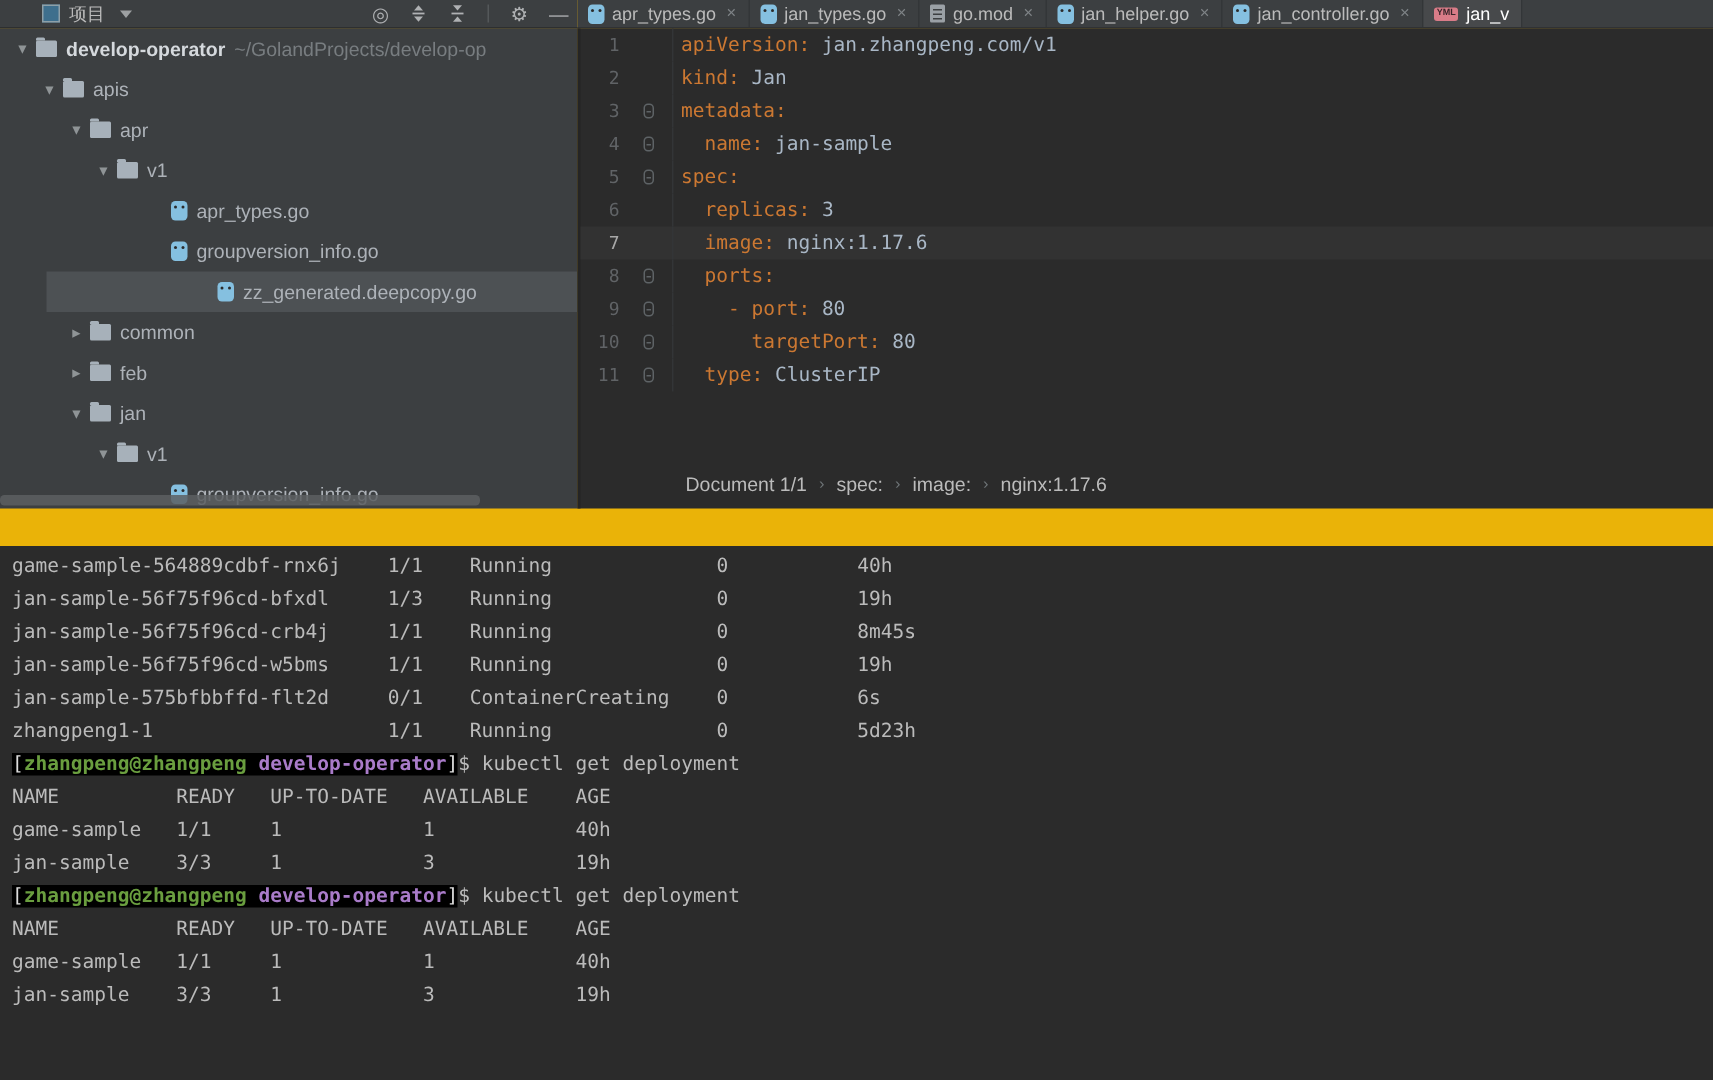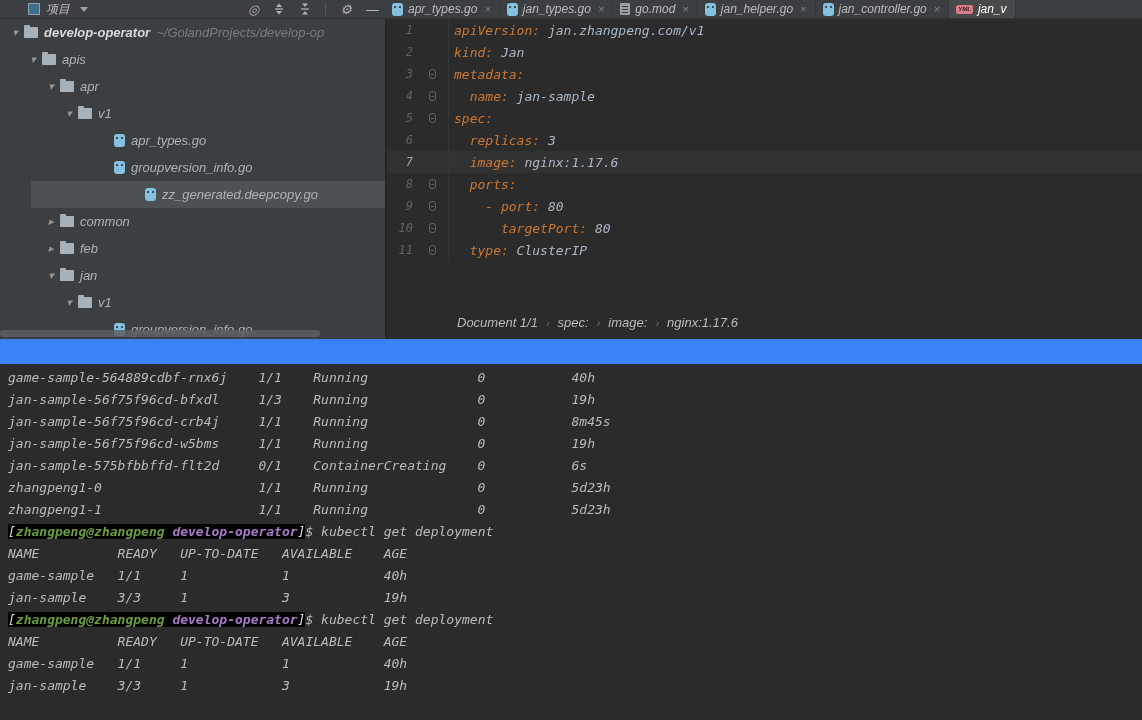--- a/index.html
+++ b/index.html
@@ -1,18 +1,18 @@
 <!DOCTYPE html>
 <html><head>
 <meta charset="utf-8">
 <style>
   * { margin:0; padding:0; box-sizing:border-box; }
   html,body { width:1142px; height:720px; overflow:hidden; background:#2b2b2b;
               font-family:"Liberation Sans", sans-serif; }
-  .app { position:relative; width:1142px; height:720px; background:#3b82f6;font-style:italic; }
+  .app { position:relative; width:1142px; height:720px; background:#eab308; }
 
   
   .proj-header { position:absolute; left:0; top:0; width:385px; height:19px;
     background:#3c3f41; display:flex; align-items:center; padding:0 6px;
     border-bottom:1px solid #2d2f30; color:#bbbbbb; font-size:12px; }
   .proj-header .win-icon { width:12px; height:12px; border:1px solid #8ea0a8;
     background:#3e6f8d; margin:0 6px 0 22px; display:inline-block; }
   .caret-down { width:0; height:0; border-left:4px solid transparent;
     border-right:4px solid transparent; border-top:5px solid #9da0a2;
     display:inline-block; margin-left:10px; }
@@ -299,21 +299,20 @@
     <span class="bplus">+</span>
     <span class="bchev"></span>
   </div>
 
   <div class="term">
     <div class="tline">game-sample-564889cdbf-rnx6j    1/1    Running              0           40h</div>
     <div class="tline">jan-sample-56f75f96cd-bfxdl     1/3    Running              0           19h</div>
     <div class="tline">jan-sample-56f75f96cd-crb4j     1/1    Running              0           8m45s</div>
     <div class="tline">jan-sample-56f75f96cd-w5bms     1/1    Running              0           19h</div>
     <div class="tline">jan-sample-575bfbbffd-flt2d     0/1    ContainerCreating    0           6s</div>
-    <div class="tline">zhangpeng1-0                    1/1    Running              0           5d23h</div>
     <div class="tline">zhangpeng1-1                    1/1    Running              0           5d23h</div>
     <div class="tline"><span class="pblack"><span>[</span><span class="puser">zhangpeng@zhangpeng</span><span> </span><span class="pdir">develop-operator</span><span>]</span></span><span>$ </span><span>kubectl get deployment</span></div>
     <div class="tline">NAME          READY   UP-TO-DATE   AVAILABLE    AGE</div>
     <div class="tline">game-sample   1/1     1            1            40h</div>
     <div class="tline">jan-sample    3/3     1            3            19h</div>
     <div class="tline"><span class="pblack"><span>[</span><span class="puser">zhangpeng@zhangpeng</span><span> </span><span class="pdir">develop-operator</span><span>]</span></span><span>$ </span><span>kubectl get deployment</span></div>
     <div class="tline">NAME          READY   UP-TO-DATE   AVAILABLE    AGE</div>
     <div class="tline">game-sample   1/1     1            1            40h</div>
     <div class="tline">jan-sample    3/3     1            3            19h</div>
   </div>

